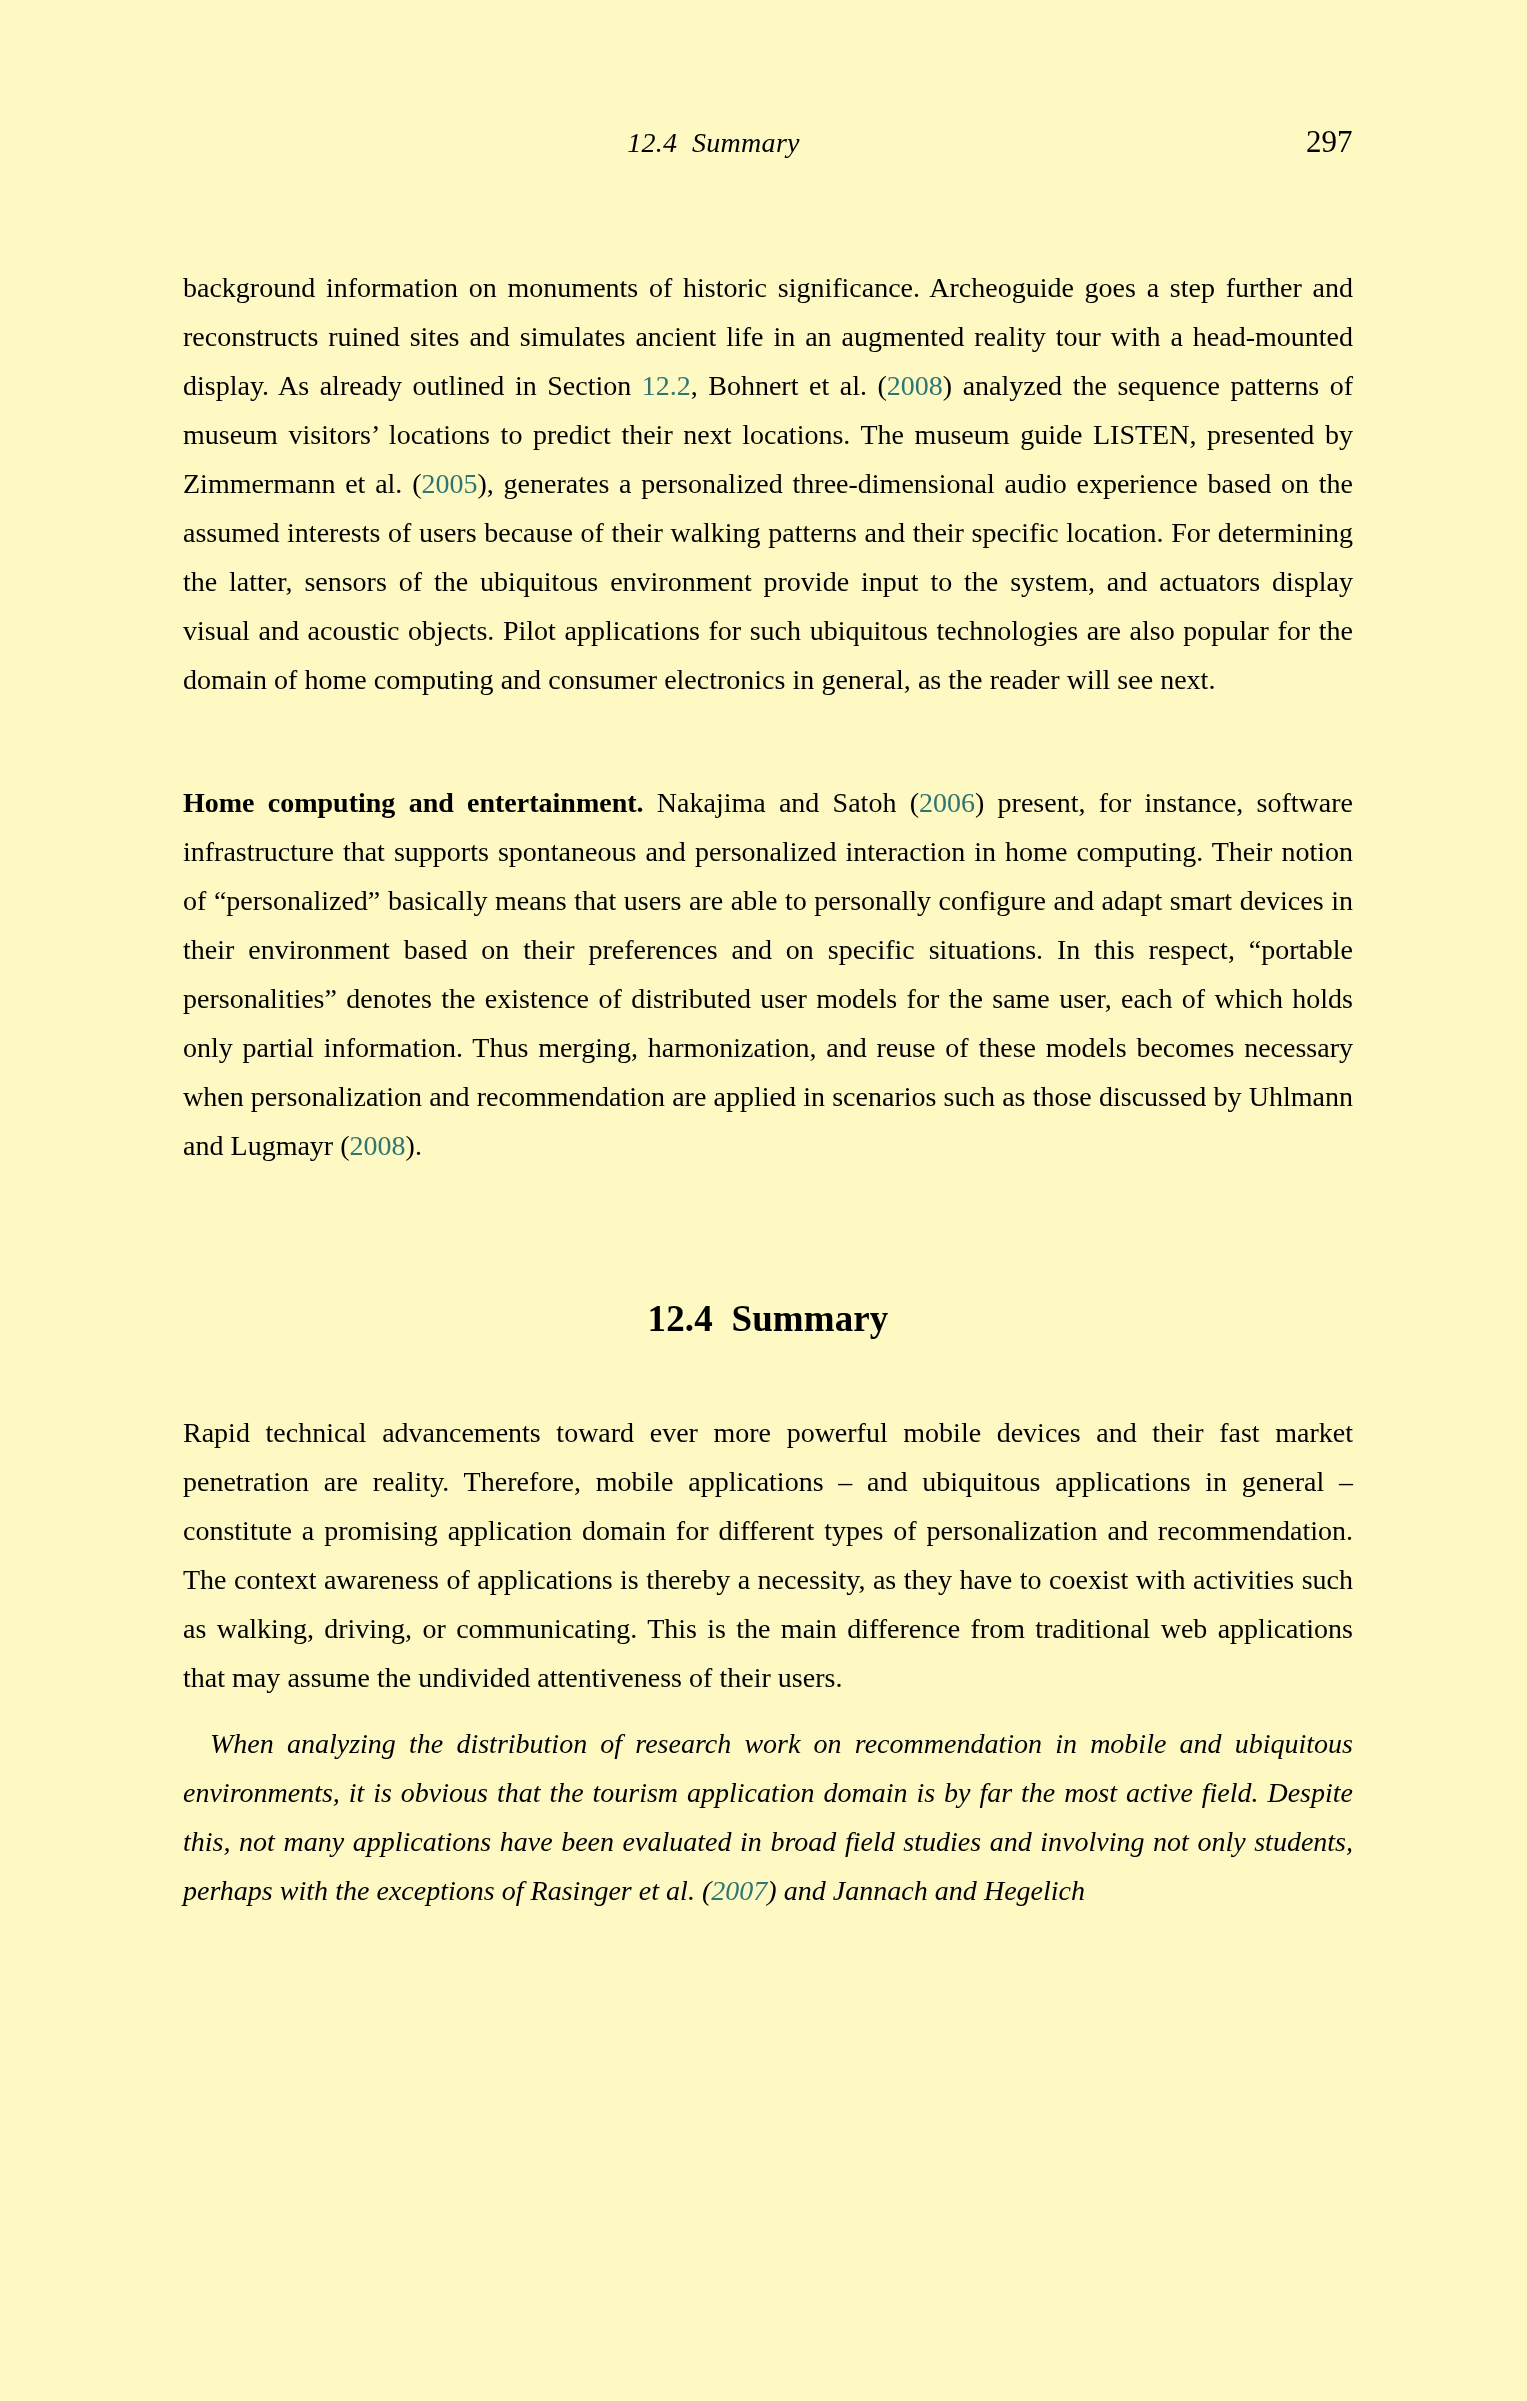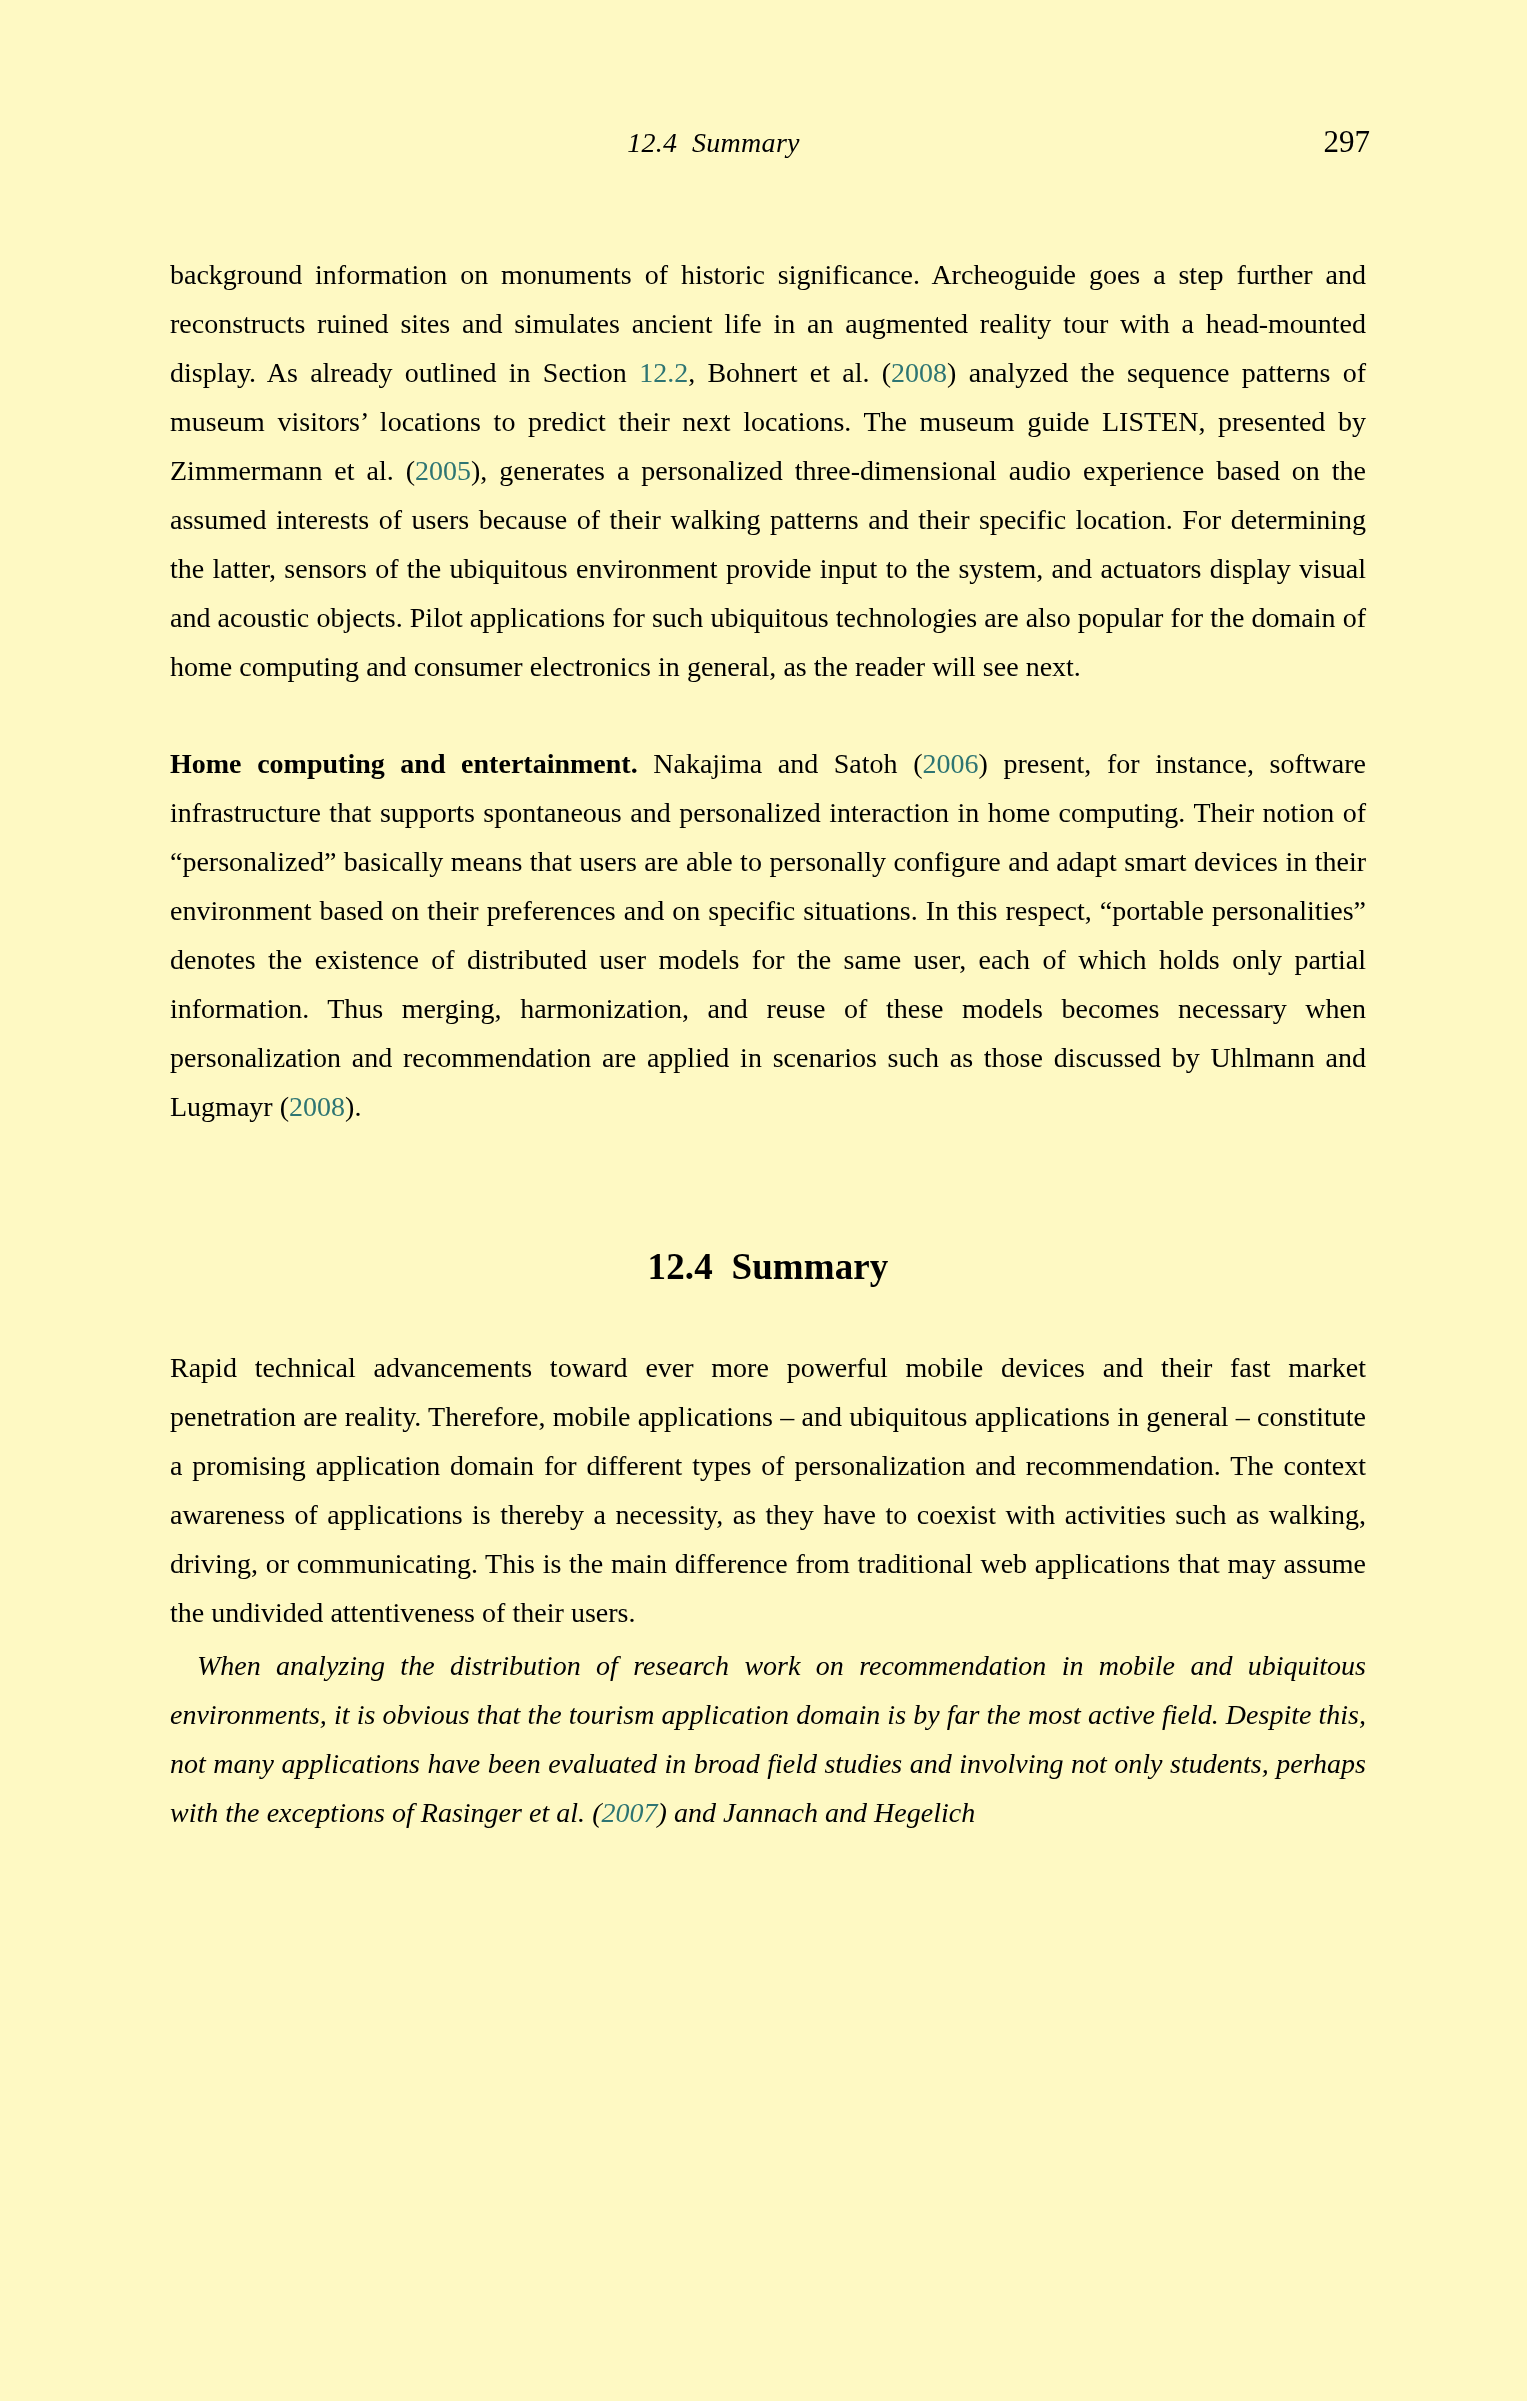--- a/index.html
+++ b/index.html
@@ -39,33 +39,33 @@
     font-size: 28px;
     line-height: 33px;
     letter-spacing: 0.3px;
     padding-right: 45px;
     white-space: pre;
   }
   .running-head-page {
     flex: 0 0 auto;
     font-size: 31px;
     line-height: 33px;
-    text-align: right;
+    text-align: left;
     min-width: 64px;
   }
 
   
   .body {
     position: absolute;
     left: 166px;
     top: 246px;
     width: 1204px;
   }
   p {
-    margin: 4px;
+    margin: 17px;
     font-size: 28px;
     line-height: 49px;
     text-align: justify;
     text-justify: inter-word;
     hyphens: none;
     word-spacing: 0.1px;
   }
   p.para-block {
     text-indent: 0;
   }

